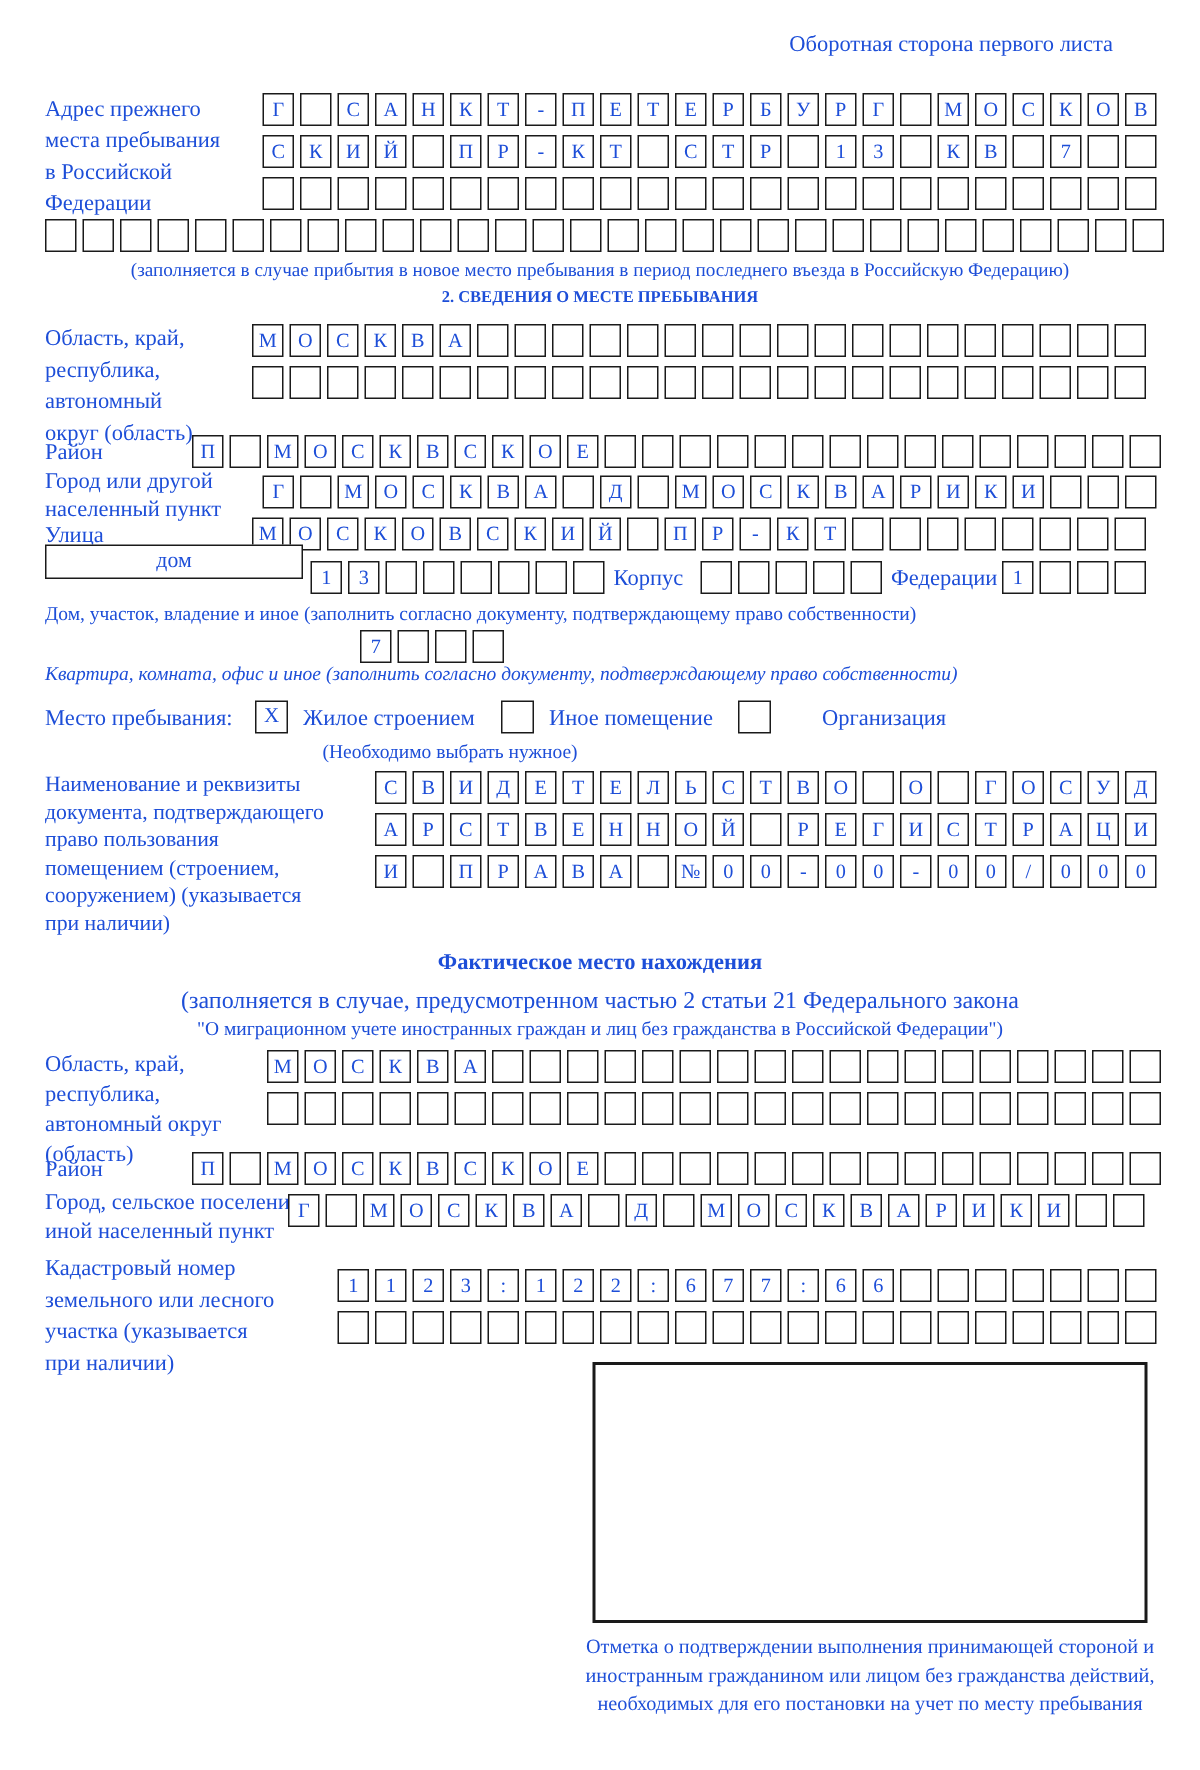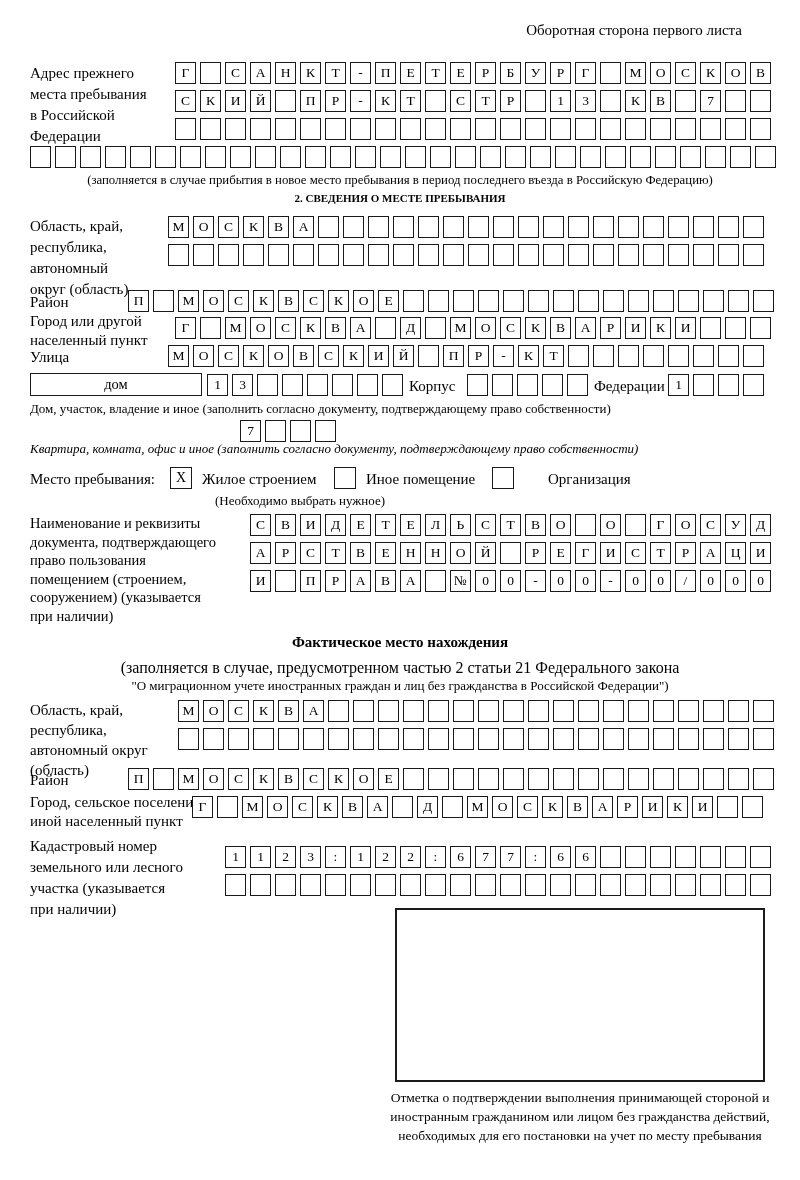--- a/index.html
+++ b/index.html
@@ -1,18 +1,18 @@
 <!DOCTYPE html>
 <html><head>
 <meta charset="utf-8">
 <style>
   html,body { margin:0; padding:0; background:#ffffff; }
   .page {
     position:relative; width:800px; height:1180px; background:#fff;
-    font-family:"Liberation Serif", serif; color:#000000; overflow:hidden;
+    font-family:"Liberation Serif", serif; color:#1d4ed8; overflow:hidden;
   }
   .lbl {
     position:absolute; font-size:15px; line-height:21px; white-space:pre-line;
   }
   .cap { position:absolute; font-size:12.8px; line-height:17px; }
   .center { left:0; width:800px; text-align:center; }
   .bold { font-weight:bold; }
   .row { position:absolute; display:flex; gap:4px; }
   .cell {
     width:21px; height:22px; border:1.8px solid #1a1a1a; box-sizing:border-box;
@@ -291,21 +291,21 @@
       <div class="cell"></div>
       <div class="cell"></div>
       <div class="cell"></div>
       <div class="cell"></div>
       <div class="cell"></div>
       <div class="cell"></div>
       <div class="cell"></div>
       <div class="cell"></div>
     </div>
 
-  <div class="widebox" style="left:30px; top:373px; width:172px;">дом</div>
+  <div class="widebox" style="left:30px; top:363px; width:172px;">дом</div>
   <div class="row" style="left:207px; top:374px;">
       <div class="cell">1</div>
       <div class="cell">3</div>
       <div class="cell"></div>
       <div class="cell"></div>
       <div class="cell"></div>
       <div class="cell"></div>
       <div class="cell"></div>
       <div class="cell"></div>
     </div>

